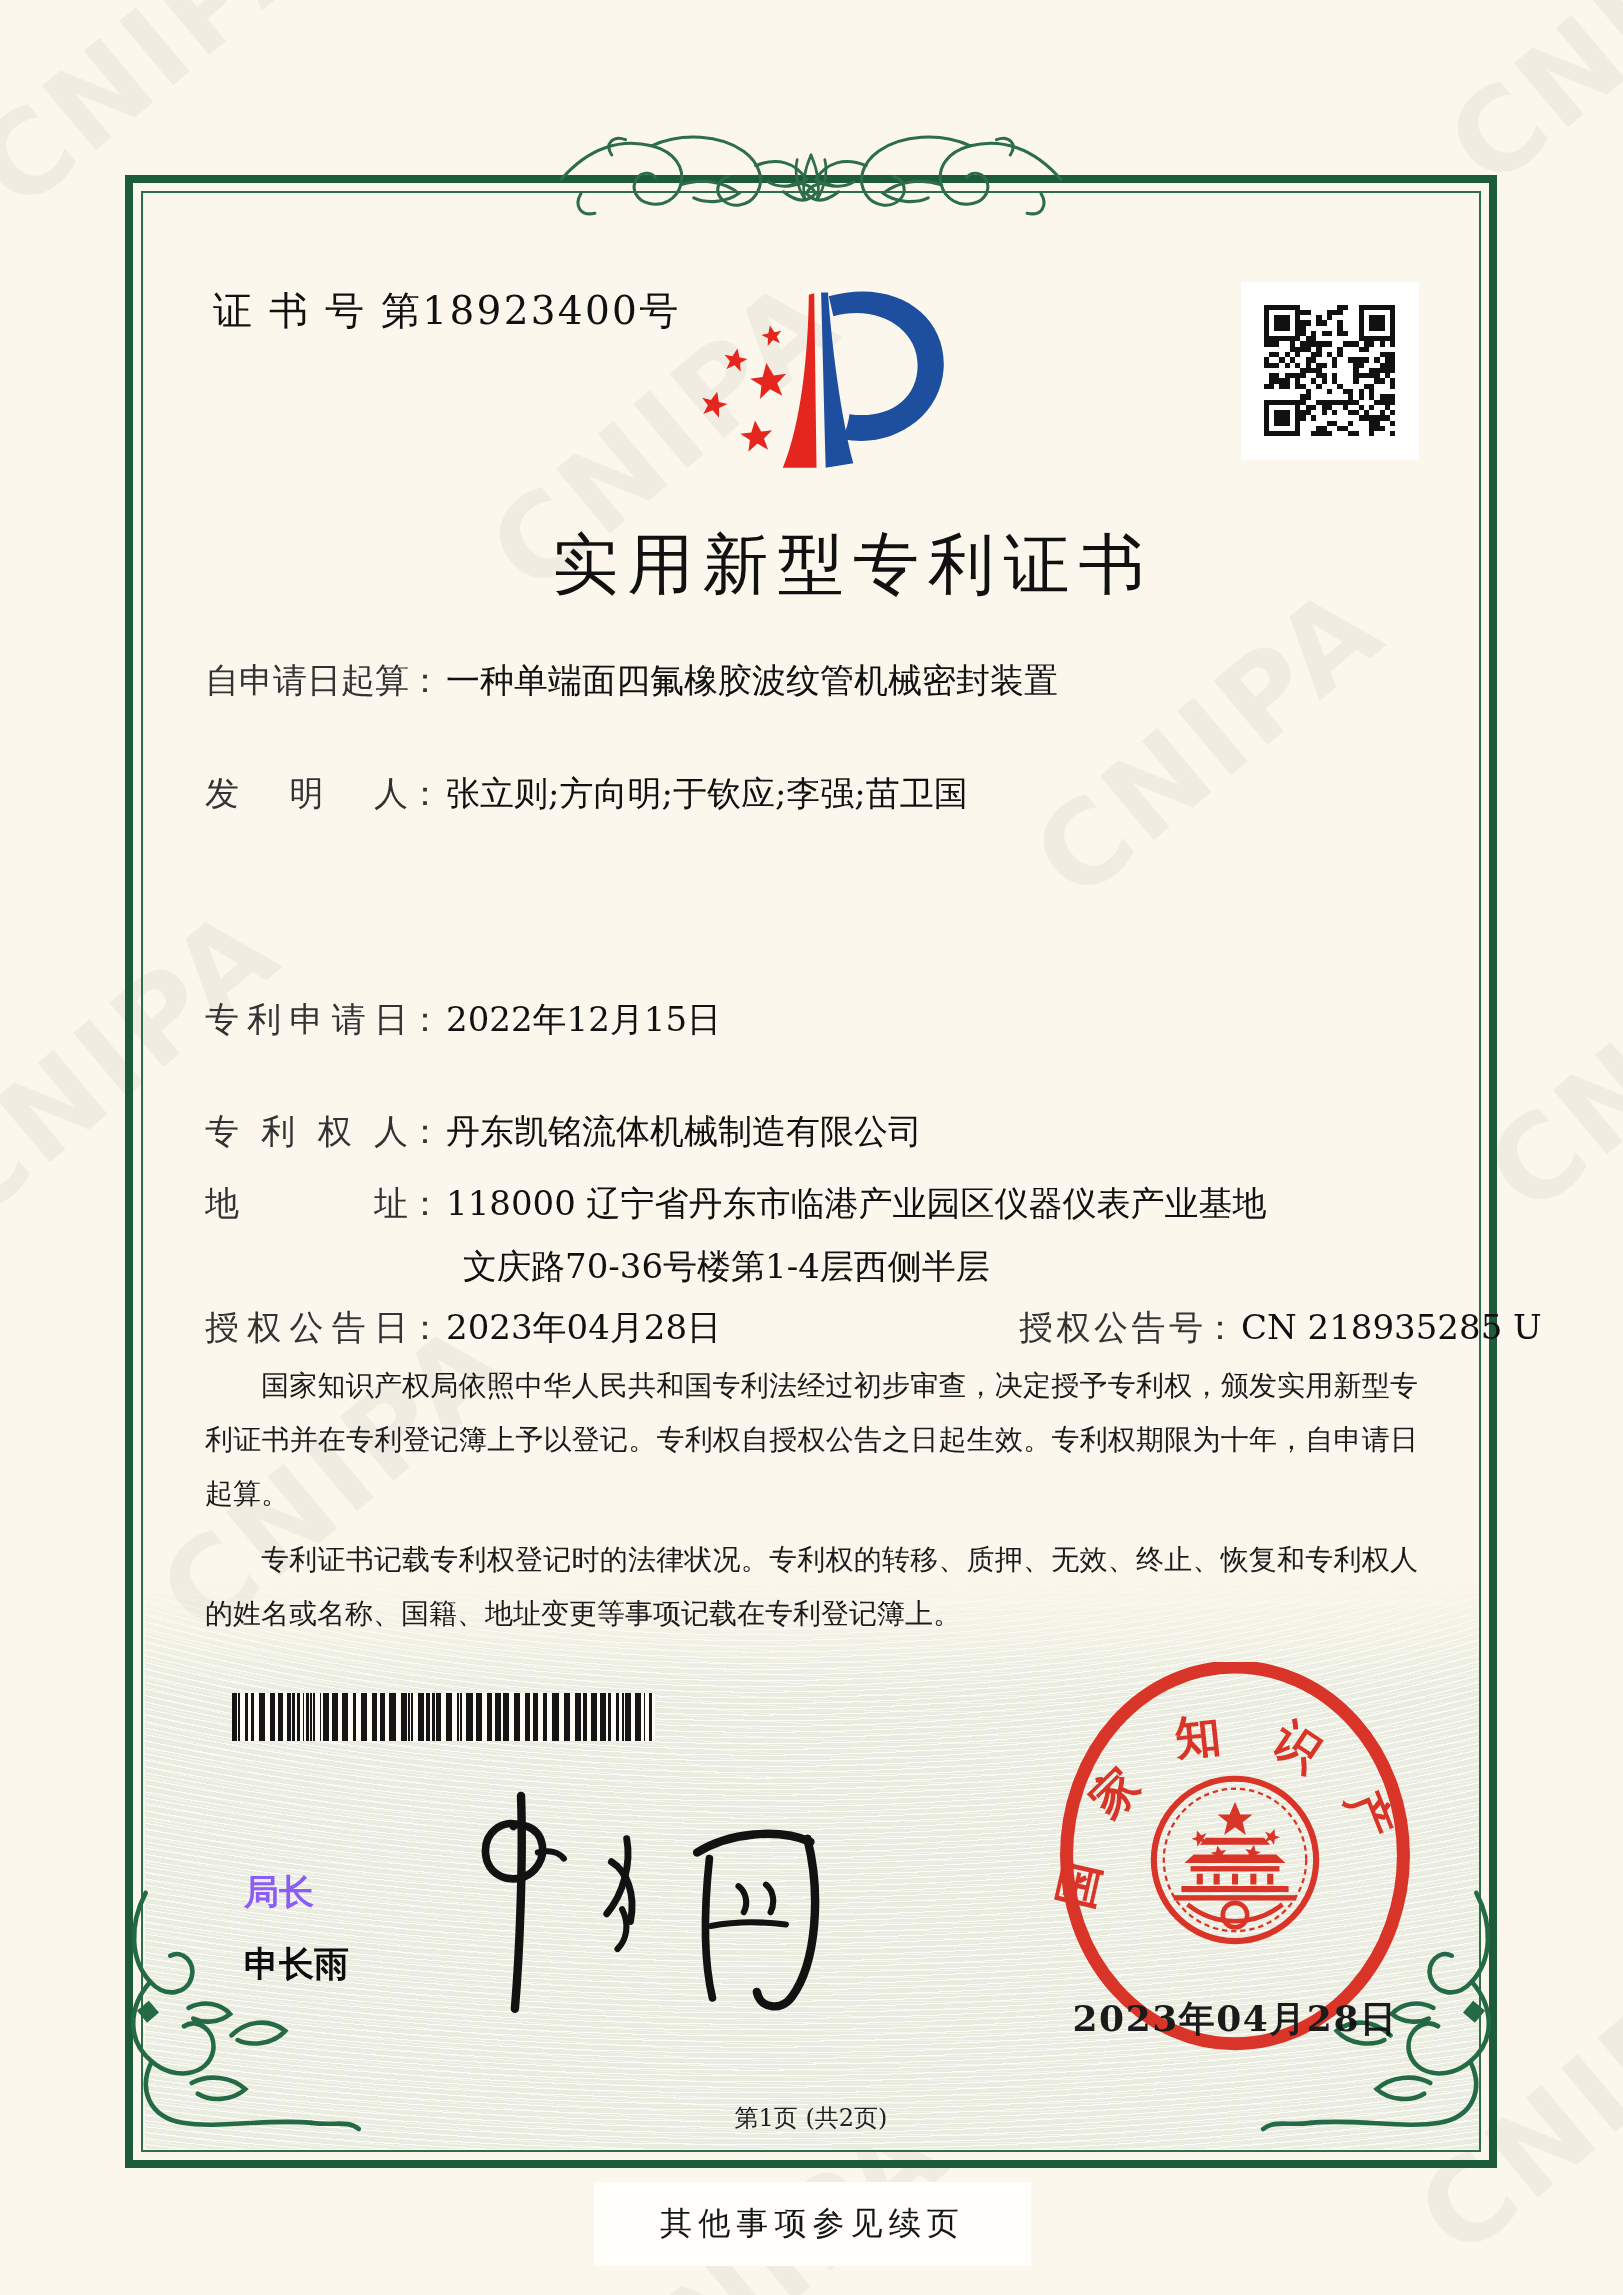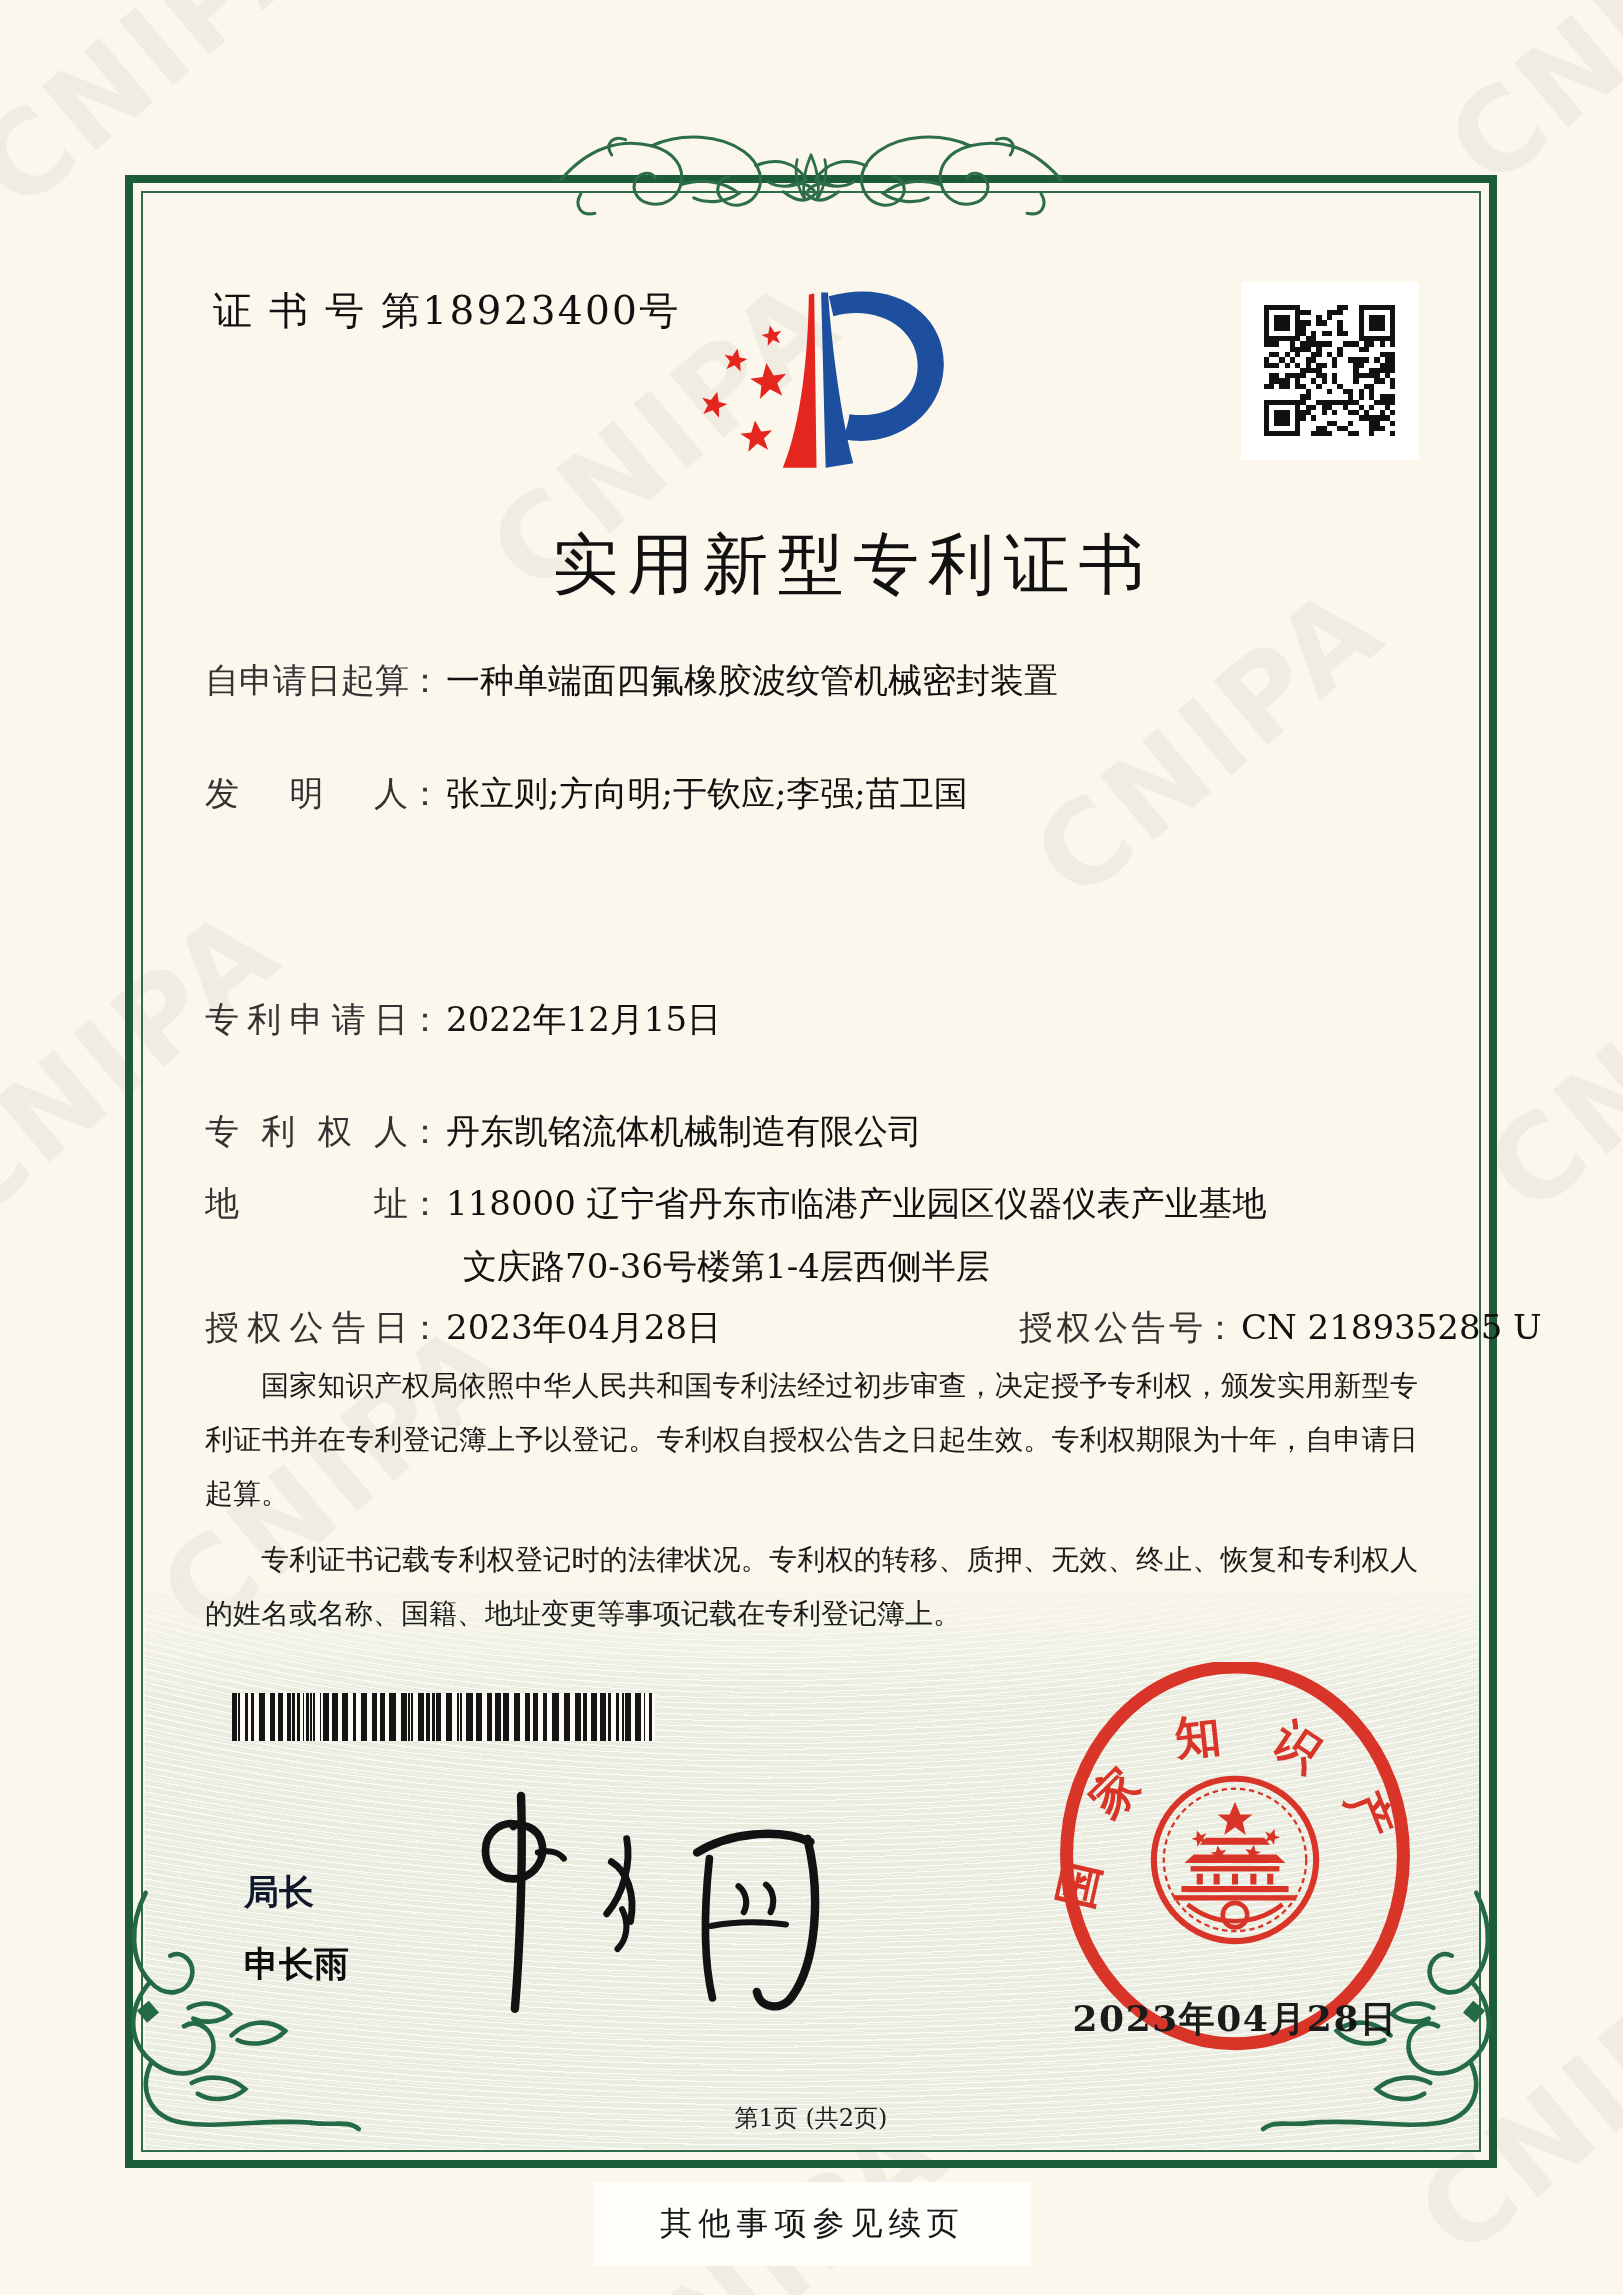--- a/index.html
+++ b/index.html
@@ -48,21 +48,21 @@
   
   .body-text{position:absolute;left:205px;top:1359px;width:1213px;font-size:28px;
              line-height:54px;text-align:justify;color:#1b1b1b;}
   .body-text p{margin:0 0 12.3px 0;text-indent:2em;}
 
   
   .barcode{position:absolute;left:232px;top:1693px;width:423px;height:48px;background:#fdfbf4;
            display:flex;align-items:stretch;}
   .barcode span{display:block;height:100%;background:#151515;}
   .director-label{position:absolute;left:244px;top:1869px;font-size:35px;font-weight:bold;
-                  font-family:"DejaVu Sans","Liberation Sans",sans-serif;color:#0f172a;}
+                  font-family:"DejaVu Sans","Liberation Sans",sans-serif;color:#8b5cf6;}
   .director-name{position:absolute;left:244px;top:1941px;font-size:35px;font-weight:bold;
                  font-family:"DejaVu Sans","Liberation Sans",sans-serif;color:#0d0d0d;}
   .signature{position:absolute;left:429px;top:1779px;}
   .seal{position:absolute;left:1052px;top:1662px;opacity:.95;}
   .seal-date{font-size:47px;font-weight:bold;fill:#101010;letter-spacing:2px;
              font-family:"DejaVu Serif","Liberation Serif",serif;}
   .page-num{position:absolute;left:141px;top:2102px;width:1340px;text-align:center;
             font-size:24px;color:#222;}
   .note{position:absolute;left:594px;top:2182px;width:437px;background:#fffefb;
         text-align:center;font-size:32px;letter-spacing:6.1px;padding:20px 0;color:#161616;}

